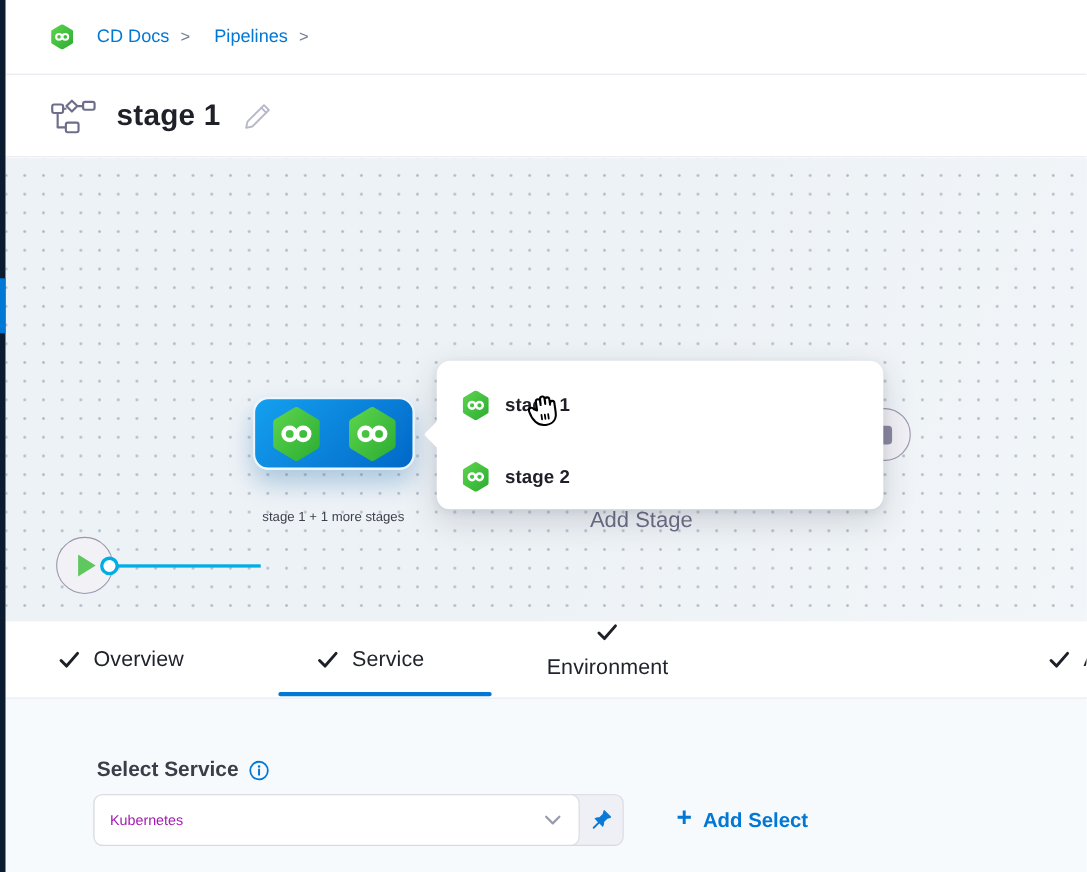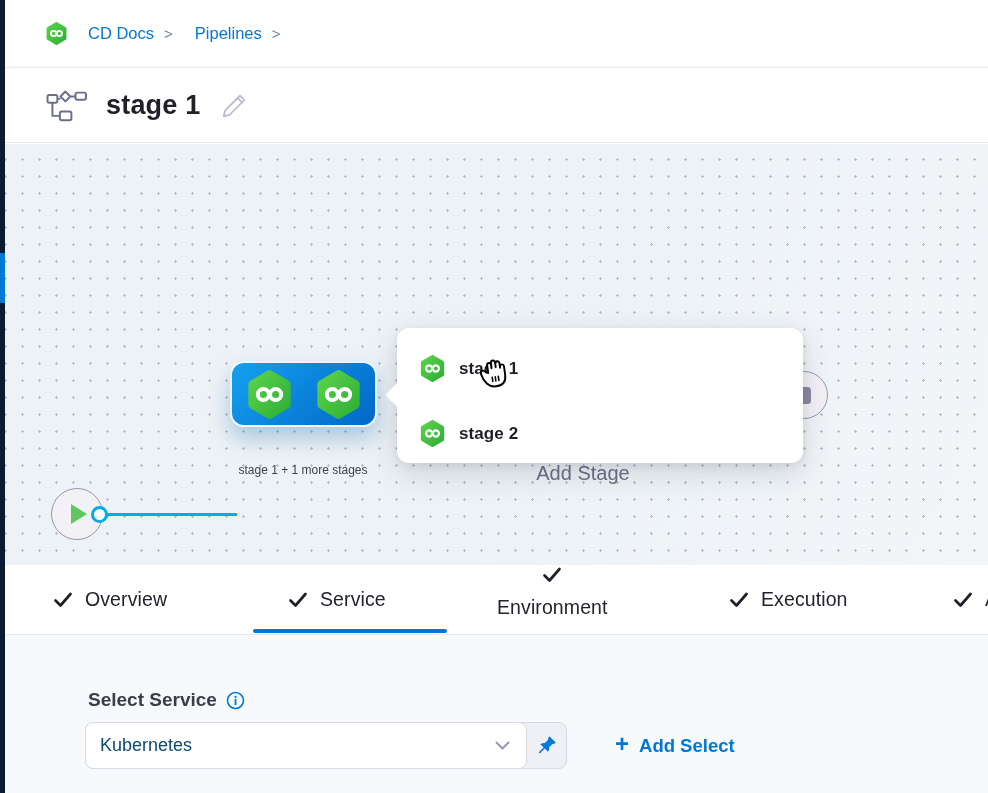--- a/index.html
+++ b/index.html
@@ -77,21 +77,21 @@
 
   
   .service-panel { position:absolute; left:5px; top:634px; right:0; height:159px; background:#f6fafc;
                    border-top:1px solid #e3e8ed; }
   .select-label-row { position:absolute; left:83px; top:54px; display:flex; align-items:center; gap:9px; }
   .select-label { font-size:19px; font-weight:700; color:#3c3d49; }
   .control-row { position:absolute; left:80px; top:87px; height:47px; display:flex; align-items:stretch; }
   .select-group { display:flex; border:1px solid #d9d9e3; border-radius:8px; background:#eef0f6; }
   .select-field { width:442px; background:#fff; border:1px solid #d9d9e3; border-radius:8px; margin:-1px 0 -1px -1px;
                   display:flex; align-items:center; justify-content:space-between; padding:0 16px 0 14px; cursor:pointer; }
-  .select-value { font-size:18px; color:#0c4a6e; }
+  .select-value { font-size:13px; color:#a21caf; }
   .pin-cell { width:39px; display:flex; align-items:center; justify-content:center; cursor:pointer; border-radius:0 8px 8px 0; }
   .add-service { display:flex; align-items:center; gap:10px; margin-left:48px; cursor:pointer; }
   .add-service .plus { font-size:24px; font-weight:700; color:#0277d4; line-height:1; padding-bottom:3px; }
   .add-service .asl { font-size:18.5px; font-weight:700; color:#0277d4; }
 
   svg { display:block; }
 </style>
 </head>
 <body>
 
@@ -252,28 +252,20 @@
       </span>
       <span class="tab-label">Service</span>
     </div>
     <div class="tab tab-2">
       <span>
         <svg width="20" height="19" viewBox="0 0 20 19" fill="none" stroke="#1d2026" stroke-width="2.7" stroke-linecap="round" stroke-linejoin="round">
             <polyline points="2.5,10.5 7.5,15.5 17.5,4"></polyline>
           </svg>
       </span>
       <span class="tab-label">Environment</span>
-    </div>
-    <div class="tab tab-3">
-      <span>
-        <svg width="20" height="19" viewBox="0 0 20 19" fill="none" stroke="#1d2026" stroke-width="2.7" stroke-linecap="round" stroke-linejoin="round">
-            <polyline points="2.5,10.5 7.5,15.5 17.5,4"></polyline>
-          </svg>
-      </span>
-      <span class="tab-label">Execution</span>
     </div>
     <div class="tab tab-4">
       <span>
         <svg width="20" height="19" viewBox="0 0 20 19" fill="none" stroke="#1d2026" stroke-width="2.7" stroke-linecap="round" stroke-linejoin="round">
             <polyline points="2.5,10.5 7.5,15.5 17.5,4"></polyline>
           </svg>
       </span>
       <span class="tab-label">A</span>
     </div>
     <div class="tab-underline"></div>

